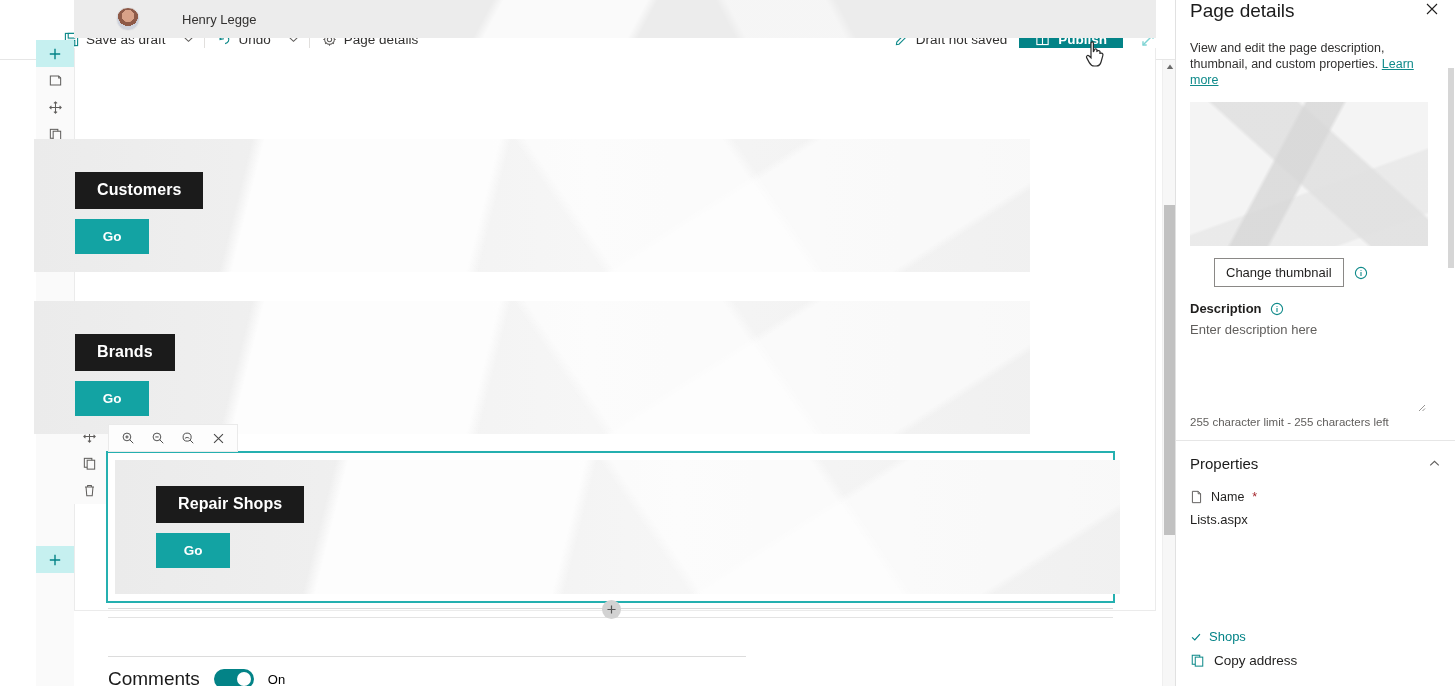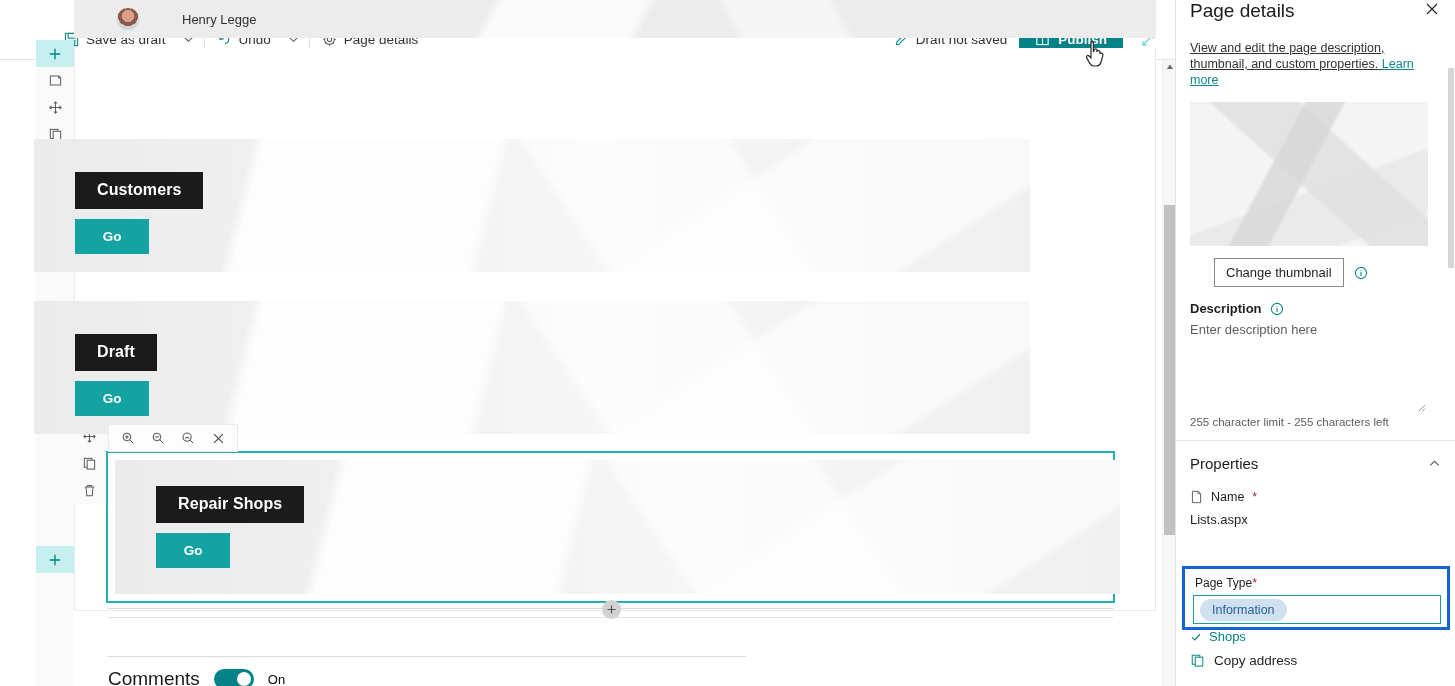--- a/index.html
+++ b/index.html
@@ -201,21 +201,21 @@
     position: absolute; right: 0; top: 0; width: 280px; height: 686px;
     background: #ffffff; border-left: 1px solid #e1e1e1;
   }
   .panel-head {
     position: relative; padding: 0 14px; height: 34px;
     display: flex; align-items: flex-start; justify-content: space-between;
   }
   .panel-title { font-size: 19px; color: #1b1b1b; font-weight: 400; }
   .panel-close { color: #201f1e; cursor: pointer; padding: 2px 2px; }
   .panel-desc {
-    padding: 6px 14px 0 14px; font-size: 12.5px; color: #323130; line-height: 16px; text-decoration: underline;
+    padding: 6px 14px 0 14px; font-size: 12.5px; color: #323130; line-height: 16px;
   }
   .link { color: #0f8a8a; text-decoration: underline; cursor: pointer; }
 
   .thumb {
     margin: 14px 14px 0 14px; width: 238px; height: 144px; position: relative; overflow: hidden;
     background: #f1f1f1;
   }
   .thumb::before {
     content: ""; position: absolute; inset: -20%;
     background:
@@ -480,21 +480,21 @@
       <div class="hero-inner">
         <div class="hero-title">Customers</div>
         <button class="hero-go">Go</button>
       </div>
     </div>
   </div>
 
   <div class="section" style="top:301px; height:133px;">
     <div class="hero">
       <div class="hero-inner">
-        <div class="hero-title">Draft</div>
+        <div class="hero-title">Brands</div>
         <button class="hero-go">Go</button>
       </div>
     </div>
   </div>
 
   <div class="zoom-toolbar">
     <div class="zoom-ico">
       <svg width="14" height="14" viewBox="0 0 16 16" fill="none" stroke="#4a4a4a" stroke-width="1.1">
         <circle cx="6.8" cy="6.8" r="4.4"></circle>
           <path d="M10 10 L14 14"></path>
@@ -623,28 +623,20 @@
         <svg width="13" height="14" viewBox="0 0 14 15" fill="none" stroke="#605e5c" stroke-width="1.05">
           <path d="M2.6 1.4 L8.8 1.4 L11.4 4 L11.4 13.6 L2.6 13.6 Z"></path>
           <path d="M8.8 1.4 L8.8 4 L11.4 4"></path>
         </svg>
       </span>
       <span class="prop-name">Name</span>
       <span class="req">*</span>
     </div>
     <div class="prop-value">Lists.aspx</div>
 
-    <div class="pagetype-highlight">
-      <div class="pt-label">
-        <span>Page Type</span><span class="req">*</span>
-      </div>
-      <div class="pt-field">
-        <span class="pt-pill">Information</span>
-      </div>
-    </div>
 
     <div class="saved-row">
       <span class="ico">
         <svg width="12" height="12" viewBox="0 0 14 14" fill="none" stroke="#038387" stroke-width="1.4">
           <path d="M2.4 7.4 L5.6 10.4 L11.6 3.6"></path>
         </svg>
       </span>
       <span>Shops</span>
     </div>
 

